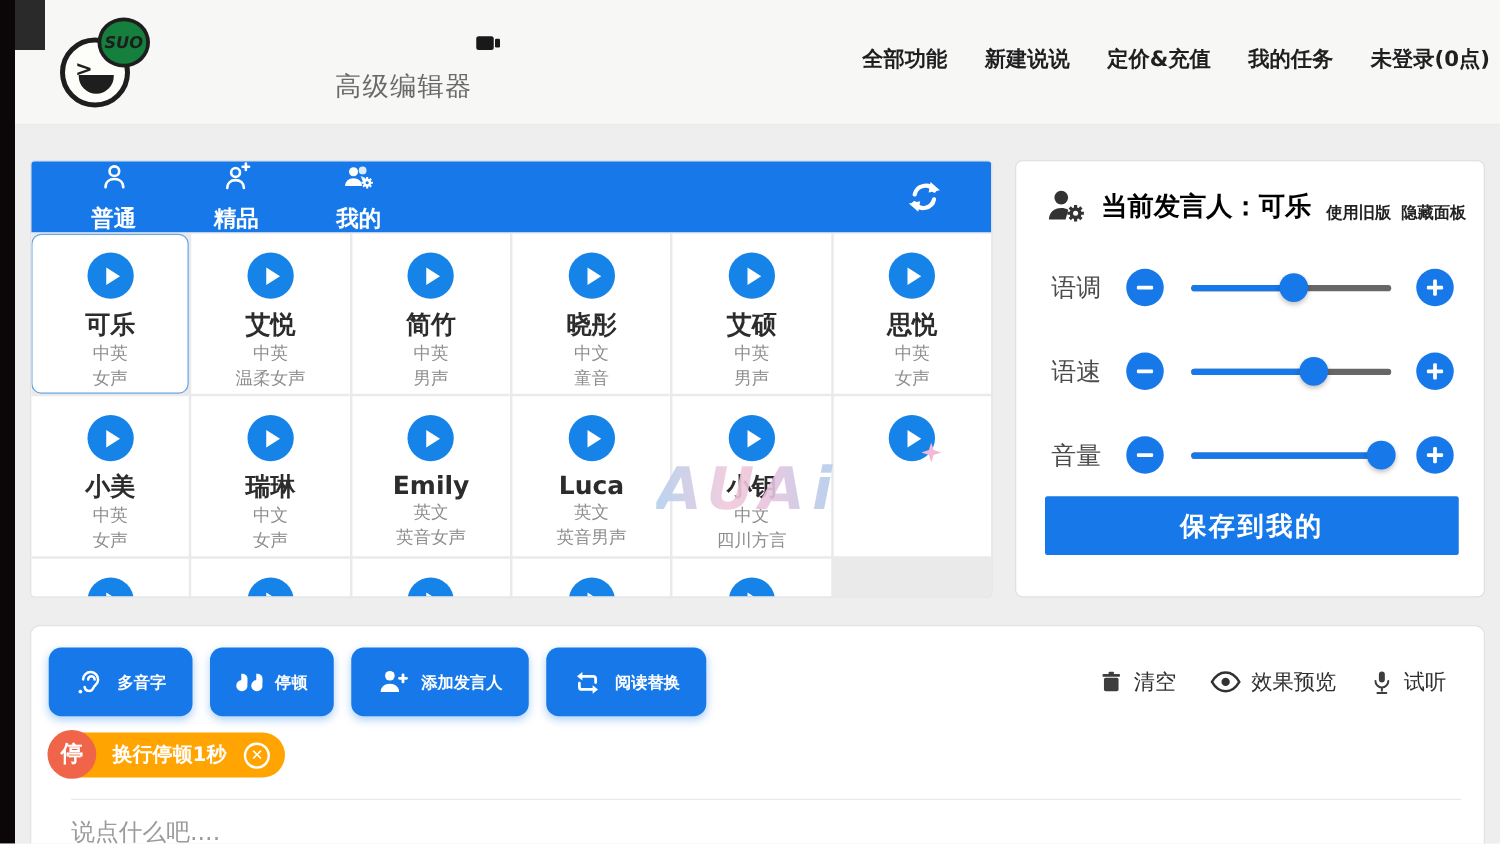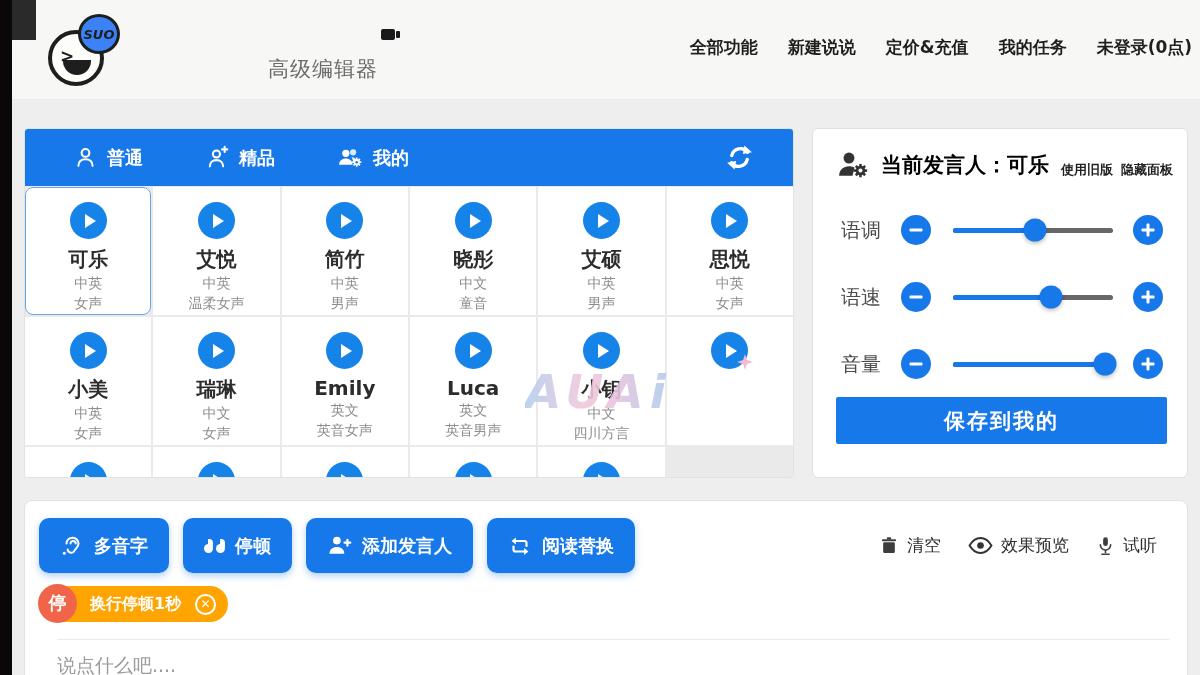--- a/index.html
+++ b/index.html
@@ -10,32 +10,32 @@
   
   .edge-strip { position:absolute; left:0; top:0; width:12px; height:675px; background:#0b0708; z-index:5; }
   .edge-corner { position:absolute; left:0; top:0; width:36px; height:40px; background:#2b2a2a; z-index:4; }
 
   
   .header { position:absolute; left:12px; top:0; width:1188px; height:100px; background:#f7f7f6; border-bottom:1px solid #ebebea; }
   .logo { position:absolute; left:36px; top:14px; width:72px; height:72px; }
   .logo-face { position:absolute; left:0; bottom:0; width:56px; height:56px; border:4px solid #1e1e1e; border-radius:50%; background:#fdfdf9; }
   .logo-eye { position:absolute; left:8px; top:12px; font-size:17px; font-weight:bold; color:#1e1e1e; }
   .logo-mouth { position:absolute; left:11px; bottom:7px; width:28px; height:15px; background:#1e1e1e; border-radius:0 0 28px 28px; }
-  .logo-badge { position:absolute; right:0; top:0; width:42px; height:40px; background:#3b82f6; border:3px solid #1e1e1e; border-radius:50%; display:flex; align-items:center; justify-content:center; font-size:13px; font-style:italic; font-weight:900; color:#1e1e1e; }
+  .logo-badge { position:absolute; right:0; top:0; width:42px; height:40px; background:#15803d; border:3px solid #1e1e1e; border-radius:50%; display:flex; align-items:center; justify-content:center; font-size:13px; font-style:italic; font-weight:900; color:#1e1e1e; }
   .app-title { position:absolute; left:134px; top:31px; font-size:30px; color:#565656; letter-spacing:2px; }
   .app-subtitle { position:absolute; left:256px; top:55px; font-size:21px; color:#6a6a6a; letter-spacing:1px; }
   .cam-icon { position:absolute; left:369px; top:29px; width:14px; height:11px; background:#191919; border-radius:2px; }
   .cam-icon::after { content:""; position:absolute; right:-5px; top:2px; width:4px; height:7px; background:#191919; border-radius:1px; }
   .nav { position:absolute; right:8px; top:36px; display:flex; gap:30px; font-size:17px; font-weight:700; color:#1f1f1f; }
   .nav-item { cursor:pointer; white-space:nowrap; }
 
   
   .voice-panel { position:absolute; left:24px; top:128px; width:770px; height:350px; background:#fff; border:1px solid #e2e2e2; border-radius:4px; overflow:hidden; }
   .tabbar { position:relative; height:57px; background:#1778e9; display:flex; align-items:center; padding-left:48px; gap:62px; }
-  .tab { display:flex; align-items:center; gap:9px; color:#fff; font-size:18px; font-weight:700; cursor:pointer; }
+  .tab { display:flex; align-items:center; gap:9px; color:#fff; font-size:18px; font-weight:700; cursor:pointer;flex-direction:column; }
   .refresh-btn { margin-left:auto; margin-right:38px; cursor:pointer; display:flex; }
   .grid-wrap { position:relative; height:292px; overflow:hidden; background:#eaeaea; }
   .grid { display:grid; grid-template-columns:repeat(6, 1fr); grid-auto-rows:128px; gap:2px; padding-top:1px; }
   .card { background:#fff; display:flex; flex-direction:column; align-items:center; padding-top:15px; cursor:pointer; }
   .card.selected { outline:1px solid #67a4e2; outline-offset:-1px; border-radius:8px; }
   .play-btn { width:37px; height:37px; border-radius:50%; background:#1583e8; display:flex; align-items:center; justify-content:center; flex:none; }
   .play-tri { width:0; height:0; border-top:7px solid transparent; border-bottom:7px solid transparent; border-left:11px solid #fff; margin-left:4px; }
   .v-name { margin-top:7px; font-size:20px; font-weight:700; color:#2c2c2c; }
   .v-lang, .v-style { font-size:14px; color:#8d8d8d; line-height:1.45; }
   .watermark { position:absolute; left:500px; top:178px; font-size:47px; font-weight:800; font-style:italic; letter-spacing:6px; background:linear-gradient(90deg,#b4d0ee 0%,#f2c8db 40%,#e9c4dd 60%,#aecdef 100%); -webkit-background-clip:text; background-clip:text; color:transparent; opacity:.9; pointer-events:none; }
@@ -55,21 +55,21 @@
   .circle-btn::before { content:""; position:absolute; left:50%; top:50%; width:13px; height:3px; background:#fff; transform:translate(-50%,-50%); border-radius:1px; }
   .circle-btn.plus::after { content:""; position:absolute; left:50%; top:50%; width:3px; height:13px; background:#fff; transform:translate(-50%,-50%); border-radius:1px; }
   .track { position:relative; flex:1; height:5px; background:#676767; border-radius:3px; margin:0 20px 0 22px; }
   .track-fill { position:absolute; left:0; top:0; height:5px; background:#1778e9; border-radius:3px; }
   .thumb { position:absolute; top:50%; width:23px; height:23px; background:#1778e9; border-radius:50%; transform:translate(-50%,-50%); box-shadow:0 2px 4px rgba(0,0,0,.25); cursor:pointer; }
   .save-btn { position:absolute; left:23px; right:20px; bottom:33px; height:47px; background:#1778e9; color:#fff; font-size:21px; font-weight:700; display:flex; align-items:center; justify-content:center; letter-spacing:2px; border-radius:2px; cursor:pointer; }
 
   
   .editor-panel { position:absolute; left:24px; top:500px; width:1164px; height:180px; background:#fff; border:1px solid #e2e2e2; border-radius:8px 8px 0 0; }
   .toolbar { display:flex; align-items:center; gap:14px; padding:17px 16px 0 14px; }
-  .tool-btn { height:55px; background:#1778e9; border-radius:10px; color:#fff; font-size:18px; font-weight:700; display:flex; align-items:center; gap:10px; padding:12px 21px; cursor:pointer; box-shadow:0 3px 7px rgba(23,120,233,.35); white-space:nowrap; }
+  .tool-btn { height:55px; background:#1778e9; border-radius:10px; color:#fff; font-size:13px; font-weight:700; display:flex; align-items:center; gap:10px; padding:12px 21px; cursor:pointer; box-shadow:0 3px 7px rgba(23,120,233,.35); white-space:nowrap; }
   .actions { margin-left:auto; display:flex; align-items:center; gap:27px; margin-right:14px; }
   .action { display:flex; align-items:center; gap:8px; font-size:17px; color:#2e2e2e; cursor:pointer; white-space:nowrap;justify-content:center; }
   .tag-row { padding:13px 0 0 14px; }
   .pause-tag { display:inline-flex; align-items:center; height:36px; background:#ffa400; border-radius:19px; padding-right:12px; }
   .tag-badge { width:39px; height:39px; margin:-2px 0 0 -1px; background:#f0654a; border-radius:50%; color:#fff; font-size:18px; font-weight:700; display:flex; align-items:center; justify-content:center; flex:none; }
   .tag-label { color:#fff; font-size:16px; font-weight:700; margin:0 14px 0 13px; white-space:nowrap; }
   .tag-close { width:21px; height:21px; border:2px solid #fff; border-radius:50%; color:#fff; font-size:12px; font-weight:700; display:flex; align-items:center; justify-content:center; cursor:pointer; line-height:1; }
   .divider { margin:17px 18px 0 32px; border-top:1px solid #e9e9e9; }
   .placeholder { margin:13px 0 0 32px; font-size:19px; color:#9b9b9b; }
 

